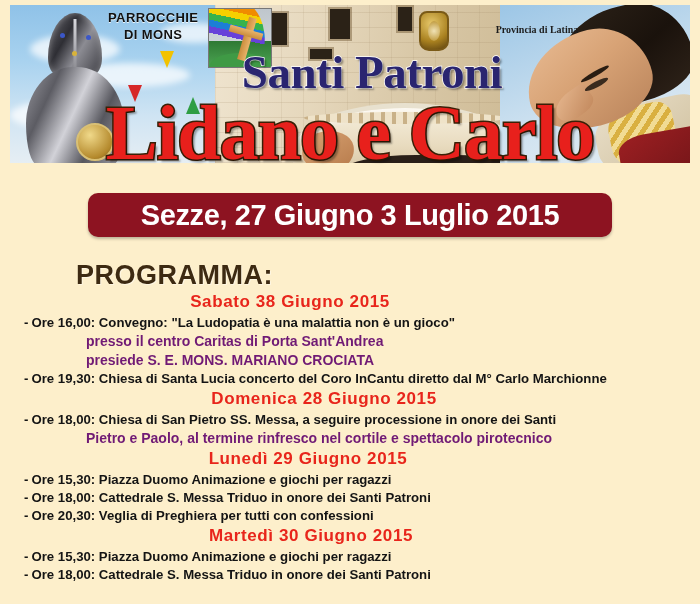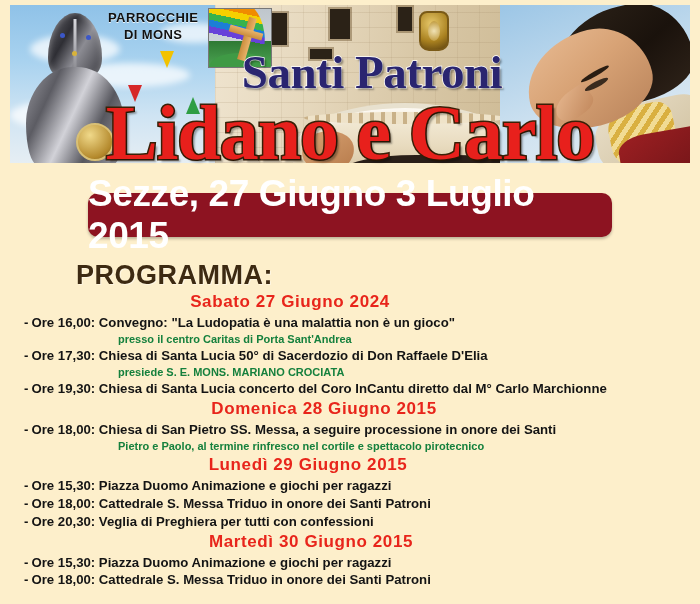--- a/index.html
+++ b/index.html
@@ -207,21 +207,21 @@
   }
 
   
   .ribbon{
     position:absolute;left:88px;top:193px;width:524px;height:44px;
     background:#8d1321;border-radius:10px;
     box-shadow:0 2px 3px rgba(0,0,0,.25);
     display:flex;align-items:center;justify-content:center;
   }
   .ribbon span{
-    color:#fff;font-weight:700;font-size:37px;letter-spacing:-0.4px;
+    color:#fff;font-weight:700;font-size:29px;letter-spacing:-0.4px;
     font-family:"Liberation Sans", sans-serif;
   }
 
   
   .programma{
     position:absolute;left:28px;top:260px;
     font-weight:700;font-size:27px;color:#3d2a12;letter-spacing:.5px;
     text-shadow:1px 1px 0 rgba(255,255,255,.45);
     margin-left:48px;
   }
@@ -235,22 +235,22 @@
   }
   .dayhead.h2{padding-right:52px;}
   .dayhead.h3{padding-right:84px;}
   .dayhead.h4{padding-right:78px;}
   .item{
     color:#141414;font-weight:700;font-size:13.2px;line-height:1.36;
     padding-left:24px;white-space:nowrap;
   }
   .item .bul{margin-right:3px;}
   .cont{
-    color:#15803d;font-weight:700;font-size:11px;line-height:1.36;
-    padding-left:118px;white-space:nowrap;
+    color:#701a75;font-weight:700;font-size:14px;line-height:1.36;
+    padding-left:86px;white-space:nowrap;
   }
 </style>
 </head>
 <body>
 
 <div class="hero">
   <div class="cloud c1"></div>
   <div class="cloud c2"></div>
   <div class="cloud c3"></div>
   <div class="cloud c4"></div>
@@ -305,35 +305,35 @@
 
 <div class="rainbow-logo">
   <div class="rb"></div>
   <div class="hill"></div>
   <div class="cross-v"></div>
   <div class="cross-h"></div>
 </div>
 
 <div class="crest"></div>
 <div class="comune">
+  <div class="ln2">Provincia di Latina</div>
 </div>
 
 <div class="t-santi">Santi Patroni</div>
 <div class="t-lidano">Lidano e Carlo</div>
 
 <div class="ribbon">
   <span>Sezze, 27 Giugno 3 Luglio 2015</span>
 </div>
 
 <div class="programma">PROGRAMMA:</div>
 <div class="prog" id="prog-root">
-    <div class="dayhead h1">Sabato 27 Giugno 2024</div>
+    <div class="dayhead h1">Sabato 38 Giugno 2015</div>
     <div class="item"><span class="bul">-</span><span>Ore 16,00: Convegno: "La Ludopatia è una malattia non è un gioco"</span></div>
     <div class="cont">presso il centro Caritas di Porta Sant'Andrea</div>
-    <div class="item"><span class="bul">-</span><span>Ore 17,30: Chiesa di Santa Lucia 50°  di Sacerdozio di Don Raffaele  D'Elia</span></div>
     <div class="cont">presiede S. E. MONS. MARIANO CROCIATA</div>
     <div class="item"><span class="bul">-</span><span>Ore 19,30: Chiesa di Santa Lucia concerto del Coro InCantu diretto dal M° Carlo Marchionne</span></div>
     <div class="dayhead h2">Domenica 28 Giugno 2015</div>
     <div class="item"><span class="bul">-</span><span>Ore 18,00: Chiesa di San Pietro SS. Messa, a seguire processione in onore dei Santi</span></div>
     <div class="cont">Pietro e Paolo, al termine rinfresco nel cortile e spettacolo pirotecnico</div>
     <div class="dayhead h3">Lunedì 29 Giugno 2015</div>
     <div class="item"><span class="bul">-</span><span>Ore 15,30: Piazza Duomo Animazione e giochi per ragazzi</span></div>
     <div class="item"><span class="bul">-</span><span>Ore 18,00: Cattedrale S. Messa Triduo in onore dei Santi Patroni</span></div>
     <div class="item"><span class="bul">-</span><span>Ore 20,30: Veglia di Preghiera per tutti con confessioni</span></div>
     <div class="dayhead h4">Martedì 30 Giugno 2015</div>

